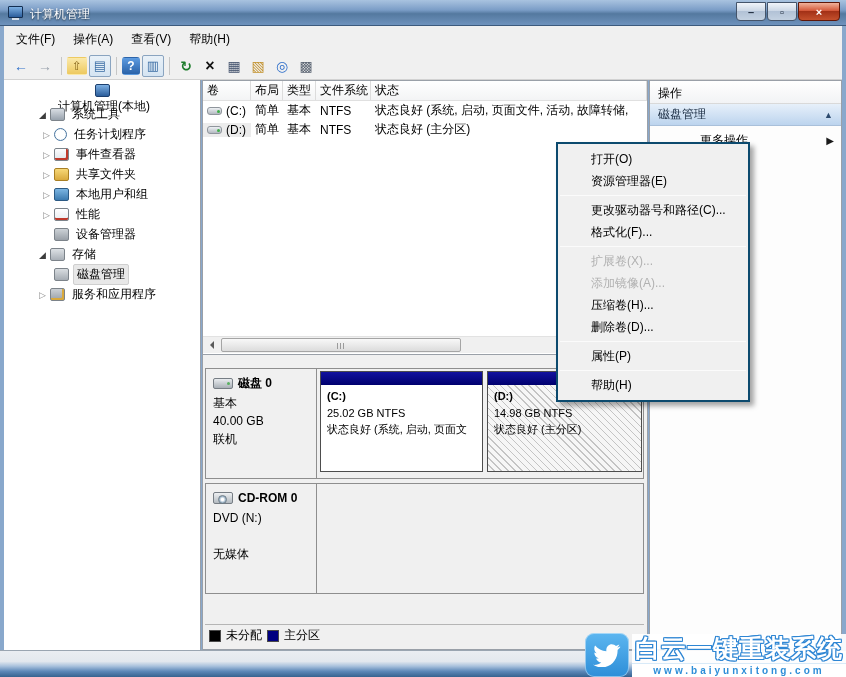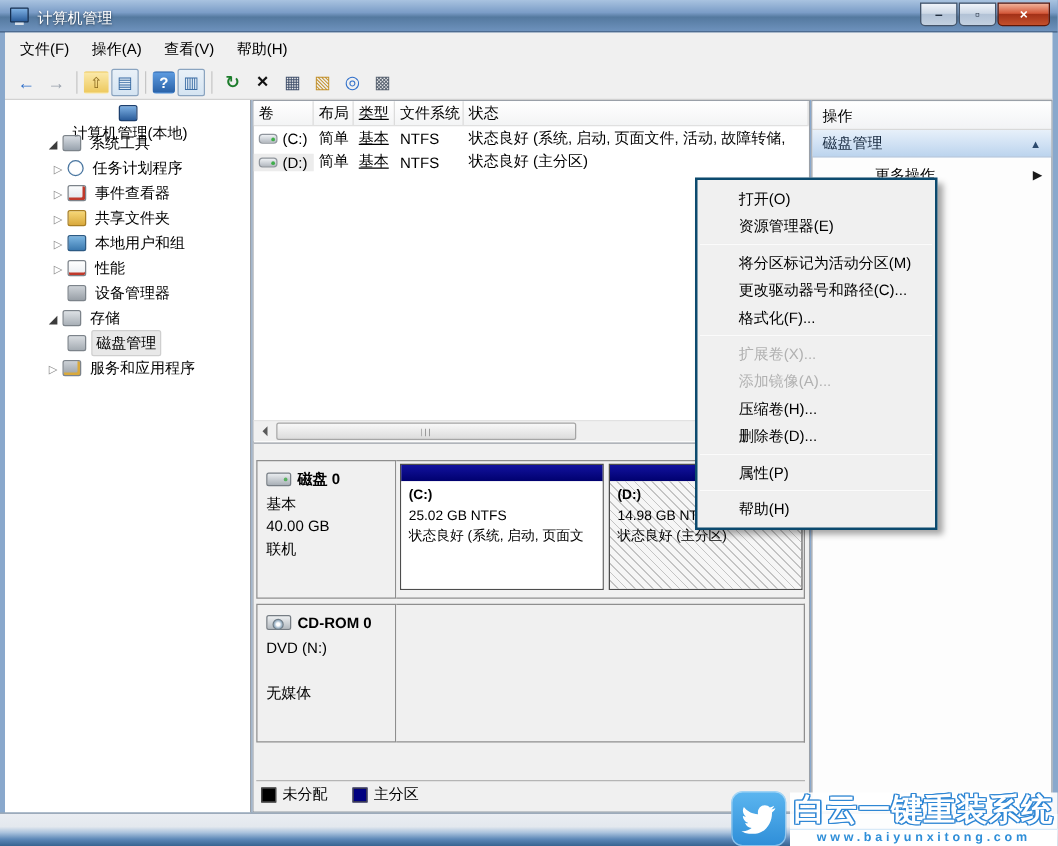--- a/index.html
+++ b/index.html
@@ -68,21 +68,21 @@
   .trow.selected .label{background:#e8e8e8;border:1px solid #cfcfcf;border-radius:2px;}
   .center-pane { position:absolute; left:202px; top:80px; width:446px; bottom:27px;
     background:#fff; border:1px solid #9aa0a8; }
   
   .volume-list { position:absolute; left:0; right:0; top:0; height:272px; background:#fff; }
   .vhead { display:flex; height:20px; background:linear-gradient(#ffffff,#f3f4f5);
     border-bottom:1px solid #e0e0e0; }
   .vhead .vcell { border-right:1px solid #dcdcdc; padding:2px 4px; }
   .vrow { display:flex; height:19px; align-items:center; }
   .vcell { padding:0 4px; white-space:nowrap; overflow:hidden; display:flex; align-items:center; }
-  .c0{width:48px;flex:none;} .c1{width:32px;flex:none;} .c2{width:33px;flex:none;text-decoration:underline;}
+  .c0{width:48px;flex:none;} .c1{width:32px;flex:none;} .c2{width:33px;flex:none;}
   .c3{width:55px;flex:none;} .c4{flex:1;}
   .vrow.selected .c0{background:#ececec;}
   .vicon{width:15px;height:8px;border-radius:3px;flex:none;margin-right:4px;
     background:linear-gradient(#eef1f4,#b4bac1);border:1px solid #8f959c;position:relative;}
   .vicon::after{content:"";position:absolute;right:1px;top:2px;width:3px;height:3px;border-radius:50%;background:#3fae4a;}
   .hscroll { position:absolute; left:0; right:0; top:255px; height:17px; background:#f0f0f0; border-top:1px solid #e2e2e2; }
   .harrow { position:absolute; left:0; top:0; width:17px; height:16px; display:flex; align-items:center; justify-content:center; }
   .harrow::before { content:""; border:4px solid transparent; border-right-color:#5a5a5a; margin-right:3px; }
   .hthumb { position:absolute; left:18px; top:1px; width:240px; height:14px;
     background:linear-gradient(#f8f8f8,#dcdcdc); border:1px solid #a5a5a5; border-radius:2px; }
@@ -104,21 +104,21 @@
   .disk-parts { flex:1; position:relative; background:#f0f0f0; border:1px solid #8e8e8e; border-left:none; }
   .part { position:absolute; top:2px; bottom:6px; border:1px solid #4d4d4d; display:flex; flex-direction:column; }
   .part-c { left:3px; width:163px; }
   .part-d { left:170px; width:155px; }
   .part-bar { height:13px; background:linear-gradient(#12129e,#00006e); flex:none; }
   .part-body { flex:1; background:#fff; padding:3px 6px; font-size:11px; line-height:1.5; overflow:hidden; white-space:nowrap; }
   .part-d .part-body { background:
     repeating-linear-gradient(45deg, rgba(255,255,255,0) 0 4px, #c4c4c4 4px 5px), #f6f6f6; }
   .part-label { font-weight:bold; }
   .legend { position:absolute; left:2px; right:3px; bottom:3px; height:22px; background:#f0f0f0;
-    border-top:1px solid #b5b5b5; display:flex; align-items:center; gap:20px; padding-left:4px; }
+    border-top:1px solid #b5b5b5; display:flex; align-items:center; gap:5px; padding-left:4px; }
   .leg-item { display:flex; align-items:center; gap:5px; }
   .sw { width:12px; height:12px; border:1px solid #4a4a4a; }
   .sw-unallocated{background:#000000;} .sw-primary{background:#000080;}
   
   .actions-pane { position:absolute; left:649px; right:4px; top:80px; bottom:27px;
     background:#fdfdfd; border:1px solid #9aa0a8; }
   .actions-title { height:23px; padding:4px 8px; background:linear-gradient(#ffffff,#f2f3f5); border-bottom:1px solid #d9d9d9; }
   .actions-band { height:22px; background:linear-gradient(#e7f0fa,#bcd4ee); border-bottom:1px solid #a9c0da;
     display:flex; align-items:center; padding:0 8px; color:#17293f; }
   .band-arrow { margin-left:auto; font-size:9px; color:#2c4a6e; }
@@ -339,21 +339,20 @@
   <div class="more-actions">
     <span>更多操作</span>
     <span class="more-arrow">▶</span>
   </div>
 </div>
 
 <div class="context-menu">
   <div class="cm-item">打开(O)</div>
   <div class="cm-item">资源管理器(E)</div>
   <div class="cm-sep"></div>
-  <div class="cm-item">将分区标记为活动分区(M)</div>
   <div class="cm-item">更改驱动器号和路径(C)...</div>
   <div class="cm-item">格式化(F)...</div>
   <div class="cm-sep"></div>
   <div class="cm-item disabled">扩展卷(X)...</div>
   <div class="cm-item disabled">添加镜像(A)...</div>
   <div class="cm-item">压缩卷(H)...</div>
   <div class="cm-item">删除卷(D)...</div>
   <div class="cm-sep"></div>
   <div class="cm-item">属性(P)</div>
   <div class="cm-sep"></div>

